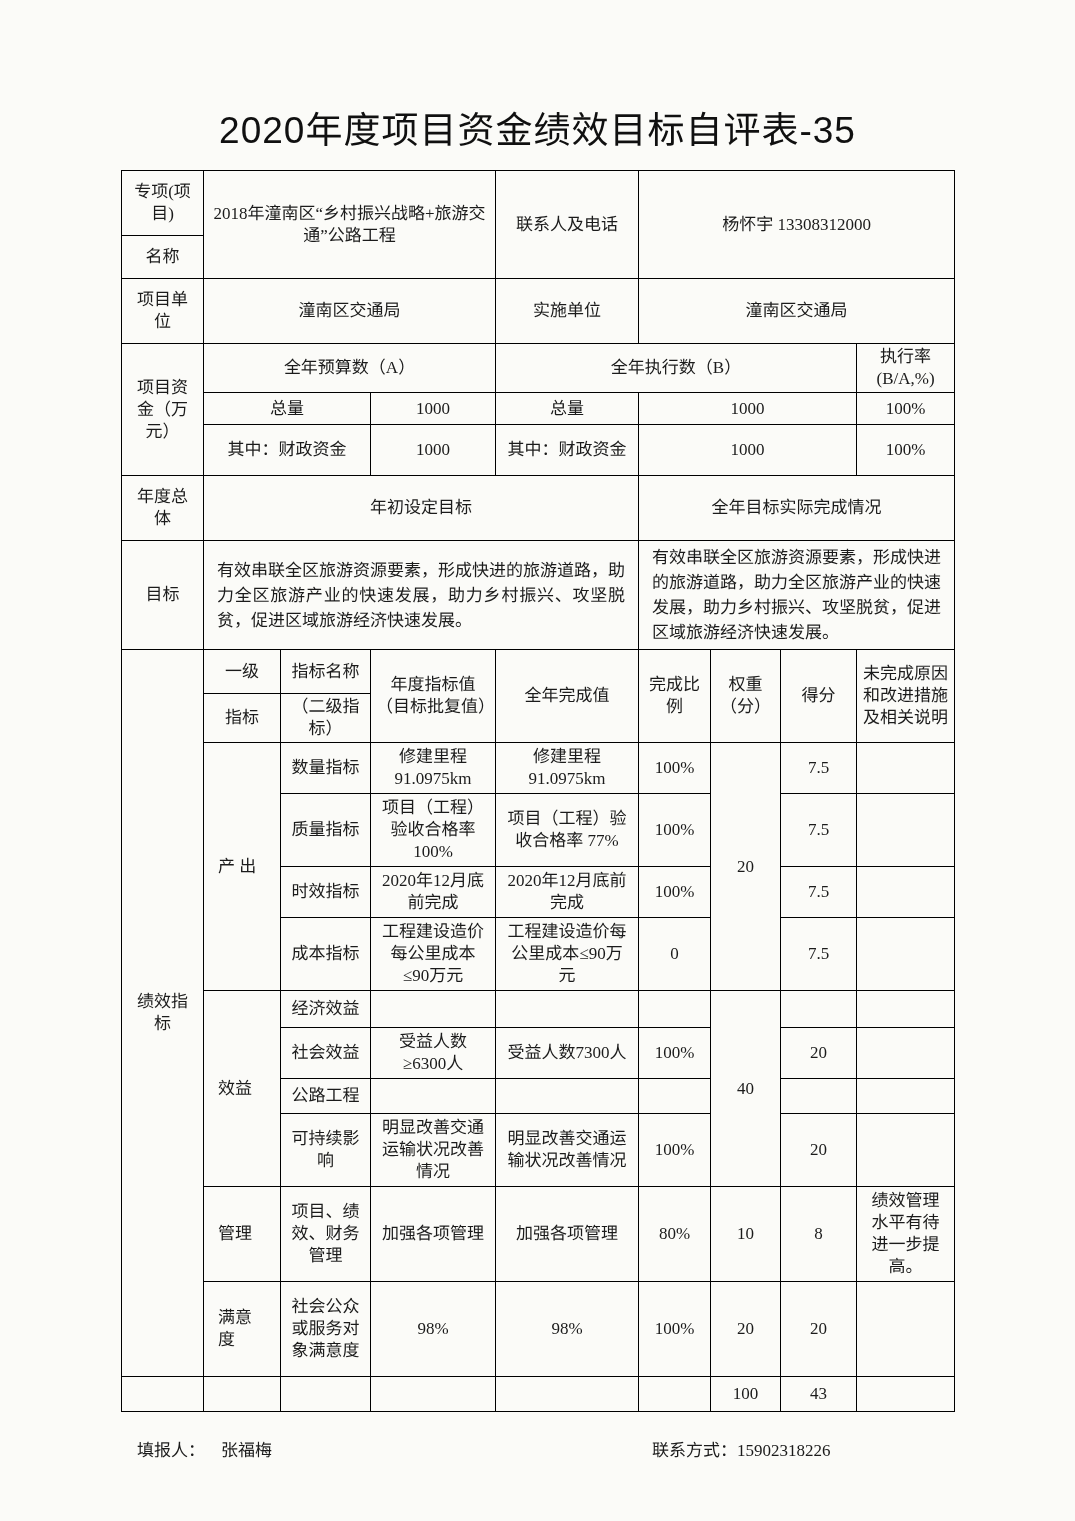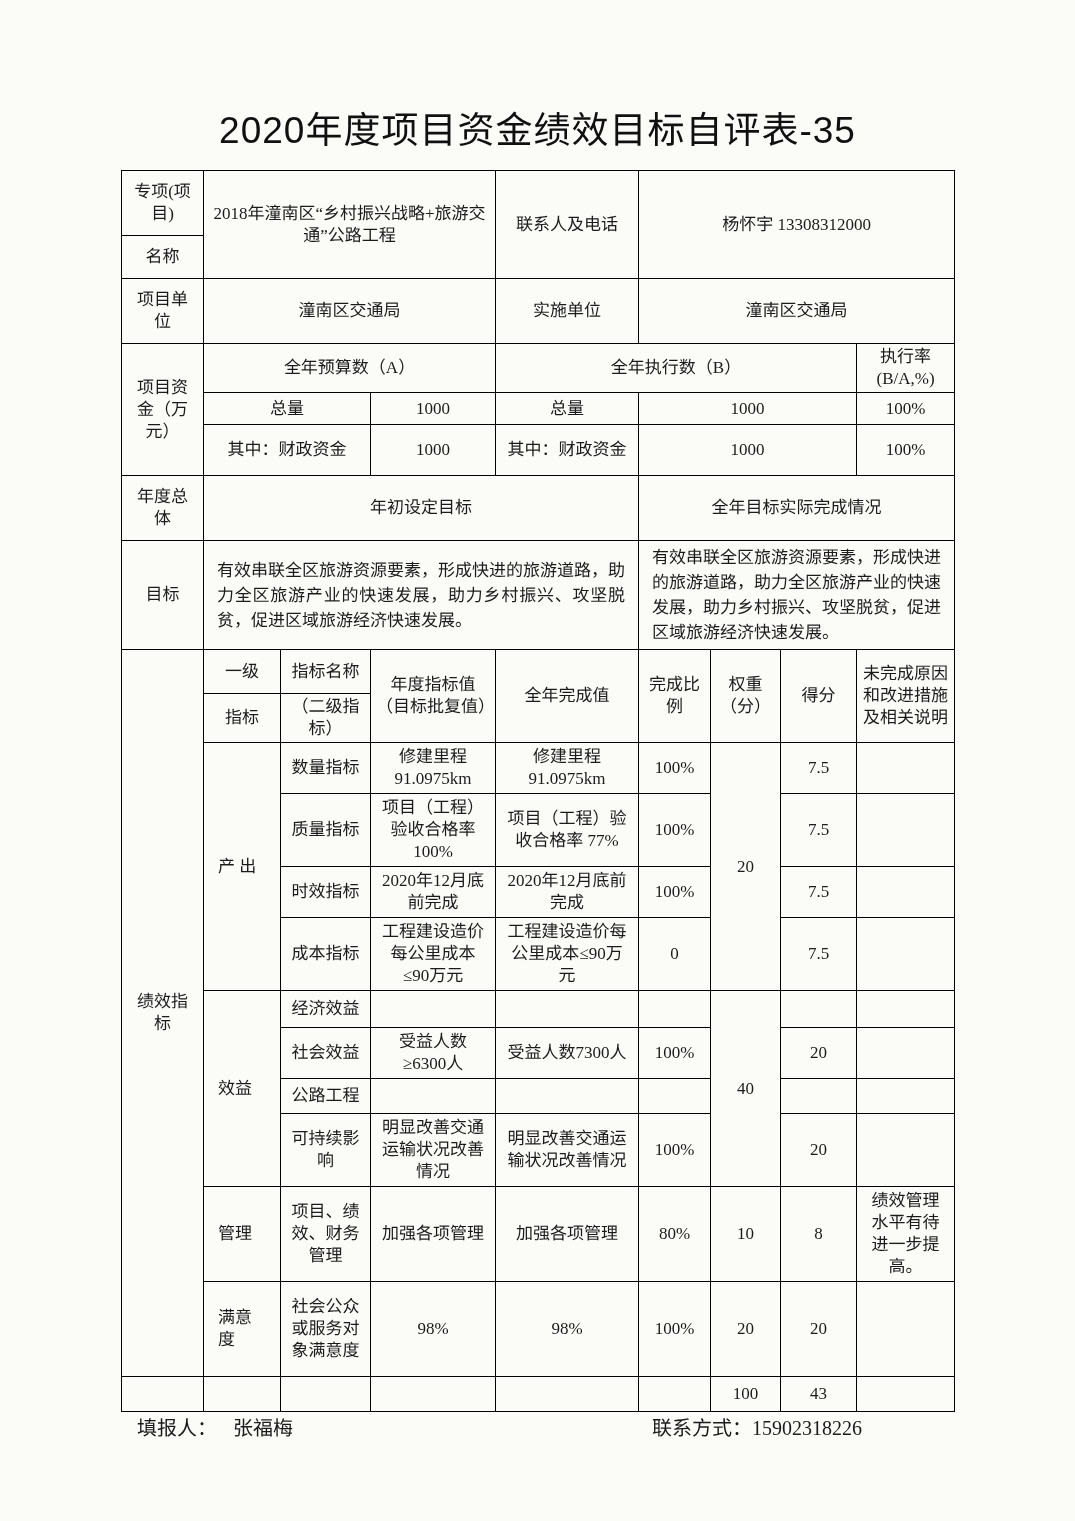--- a/index.html
+++ b/index.html
@@ -21,21 +21,21 @@
   }
   td.c{text-align:center;}
   td.v{text-align:center;padding:3px 7px;}
   td.col1{padding:10px 11px;text-align:center;}
   td.g{padding:2px 14px;}
   td.just{text-align:justify;padding:4px 13px;line-height:25px;}
   tr.h32{height:32px}tr.h33{height:51px}tr.h35{height:35px}tr.h37{height:37px}
   tr.h38{height:38px}tr.h44{height:44px}tr.h45{height:45px}tr.h47{height:47px}
   tr.h60{height:60px}tr.h63{height:63px}tr.h80{height:80px}tr.h90{height:90px}
   tr.h95{height:95px}
-  .footer{position:relative;height:26px;font-size:20px;}
+  .footer{position:relative;margin-top:24px;height:26px;font-size:17px;}
   .footer .filler{position:absolute;left:16px;}
   .footer .filler-name{margin-left:16px;}
   .footer .contact{position:absolute;left:531px;}
 </style>
 </head>
 <body>
 
 <div class="sheet">
 
   <h1 class="doc-title">2020年度项目资金绩效目标自评表-35</h1>

